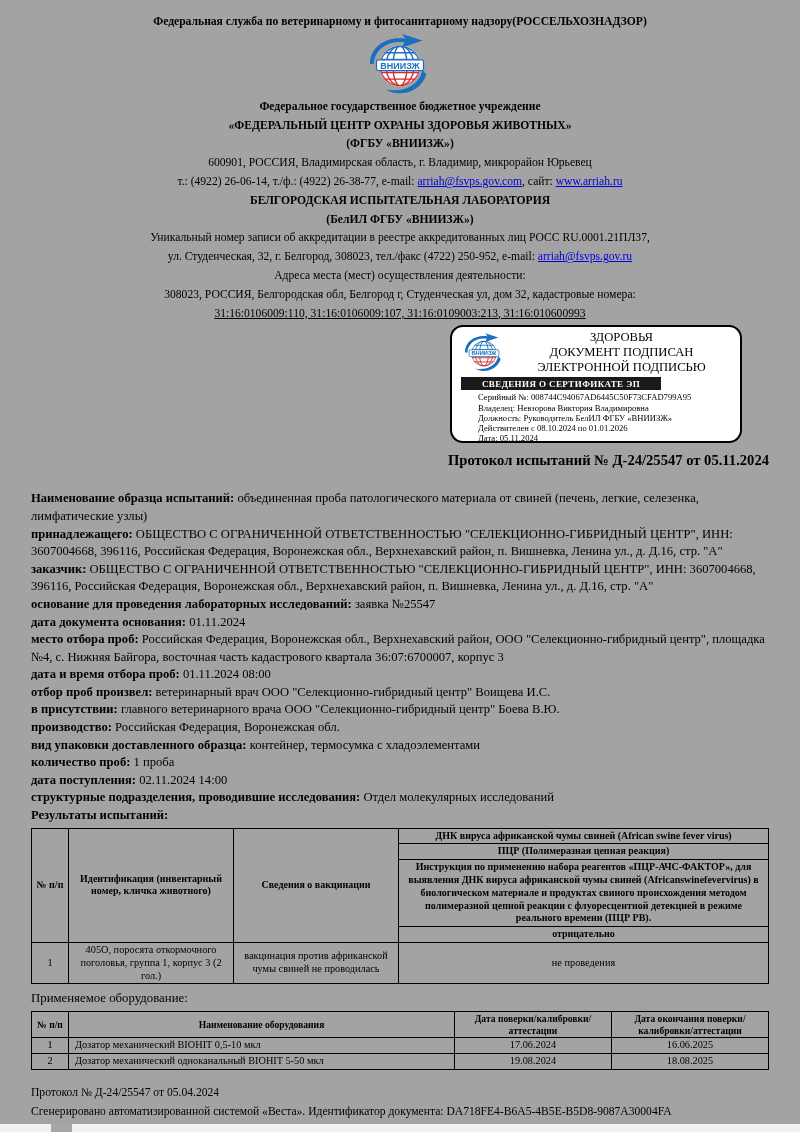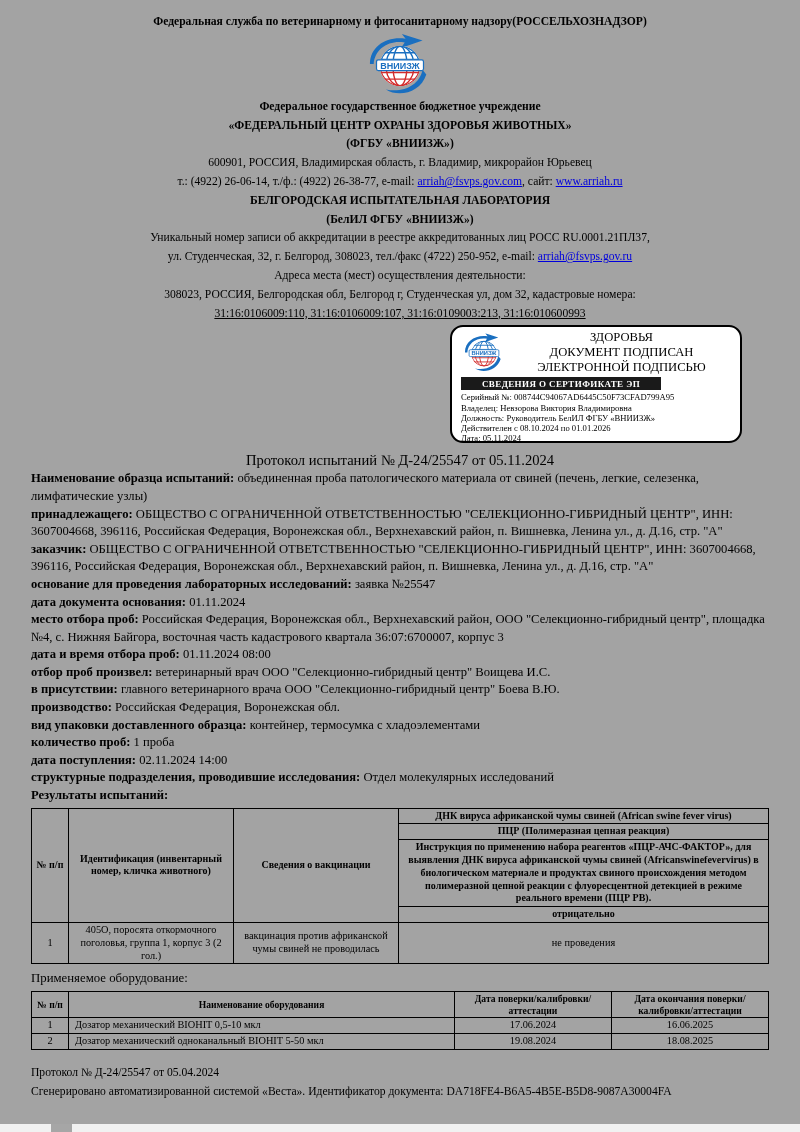--- a/index.html
+++ b/index.html
@@ -15,24 +15,24 @@
   .underlined{text-decoration:underline;}
   
   .stamp-region{position:relative;height:122px;}
   .stamp{position:absolute;top:2px;right:27px;width:288px;height:114px;
          border:2.5px solid #000;border-radius:13px;background:#fff;overflow:hidden;}
   .stamp-top{display:flex;align-items:center;padding:3px 6px 0 7px;}
   .stamp-logo{width:50px;height:40px;flex:0 0 auto;}
   .stamp-head{flex:1;text-align:center;font-size:12.6px;line-height:15px;}
   .stamp-bar{background:#1a1a1a;color:#fff;font-size:9px;font-weight:bold;text-align:center;
              width:200px;margin:2px 0 2px 9px;padding:1.5px 0;letter-spacing:0.4px;}
-  .stamp-lines{font-size:8.6px;line-height:10.2px;padding:0 4px 2px 9px;text-align:left;}
-  
-  .title{margin-top:5px;text-align:center;font-size:14.6px;font-weight:normal;line-height:20px;}
-  .details{margin-top:0;font-size:12.6px;line-height:17.6px;}
+  .stamp-lines{font-size:8.6px;line-height:10.2px;padding:0 4px 2px 26px;text-align:left;}
+  
+  .title{margin-top:5px;text-align:right;font-size:14.6px;font-weight:bold;line-height:20px;}
+  .details{margin-top:20px;font-size:12.6px;line-height:17.6px;}
   .details p{margin:0;}
   
   table{border-collapse:collapse;width:100%;}
   td{border:1px solid #000;padding:1px 3px;vertical-align:middle;text-align:center;}
   .results{margin-top:3px;font-size:10.3px;line-height:12.8px;}
   .results .hd{font-weight:bold;font-size:10px;}
   .col-num{width:30px;}
   .col-id{width:158px;}
   .col-vac{width:158px;}
   .equip-label{margin-top:6px;font-size:12.8px;line-height:17px;}

